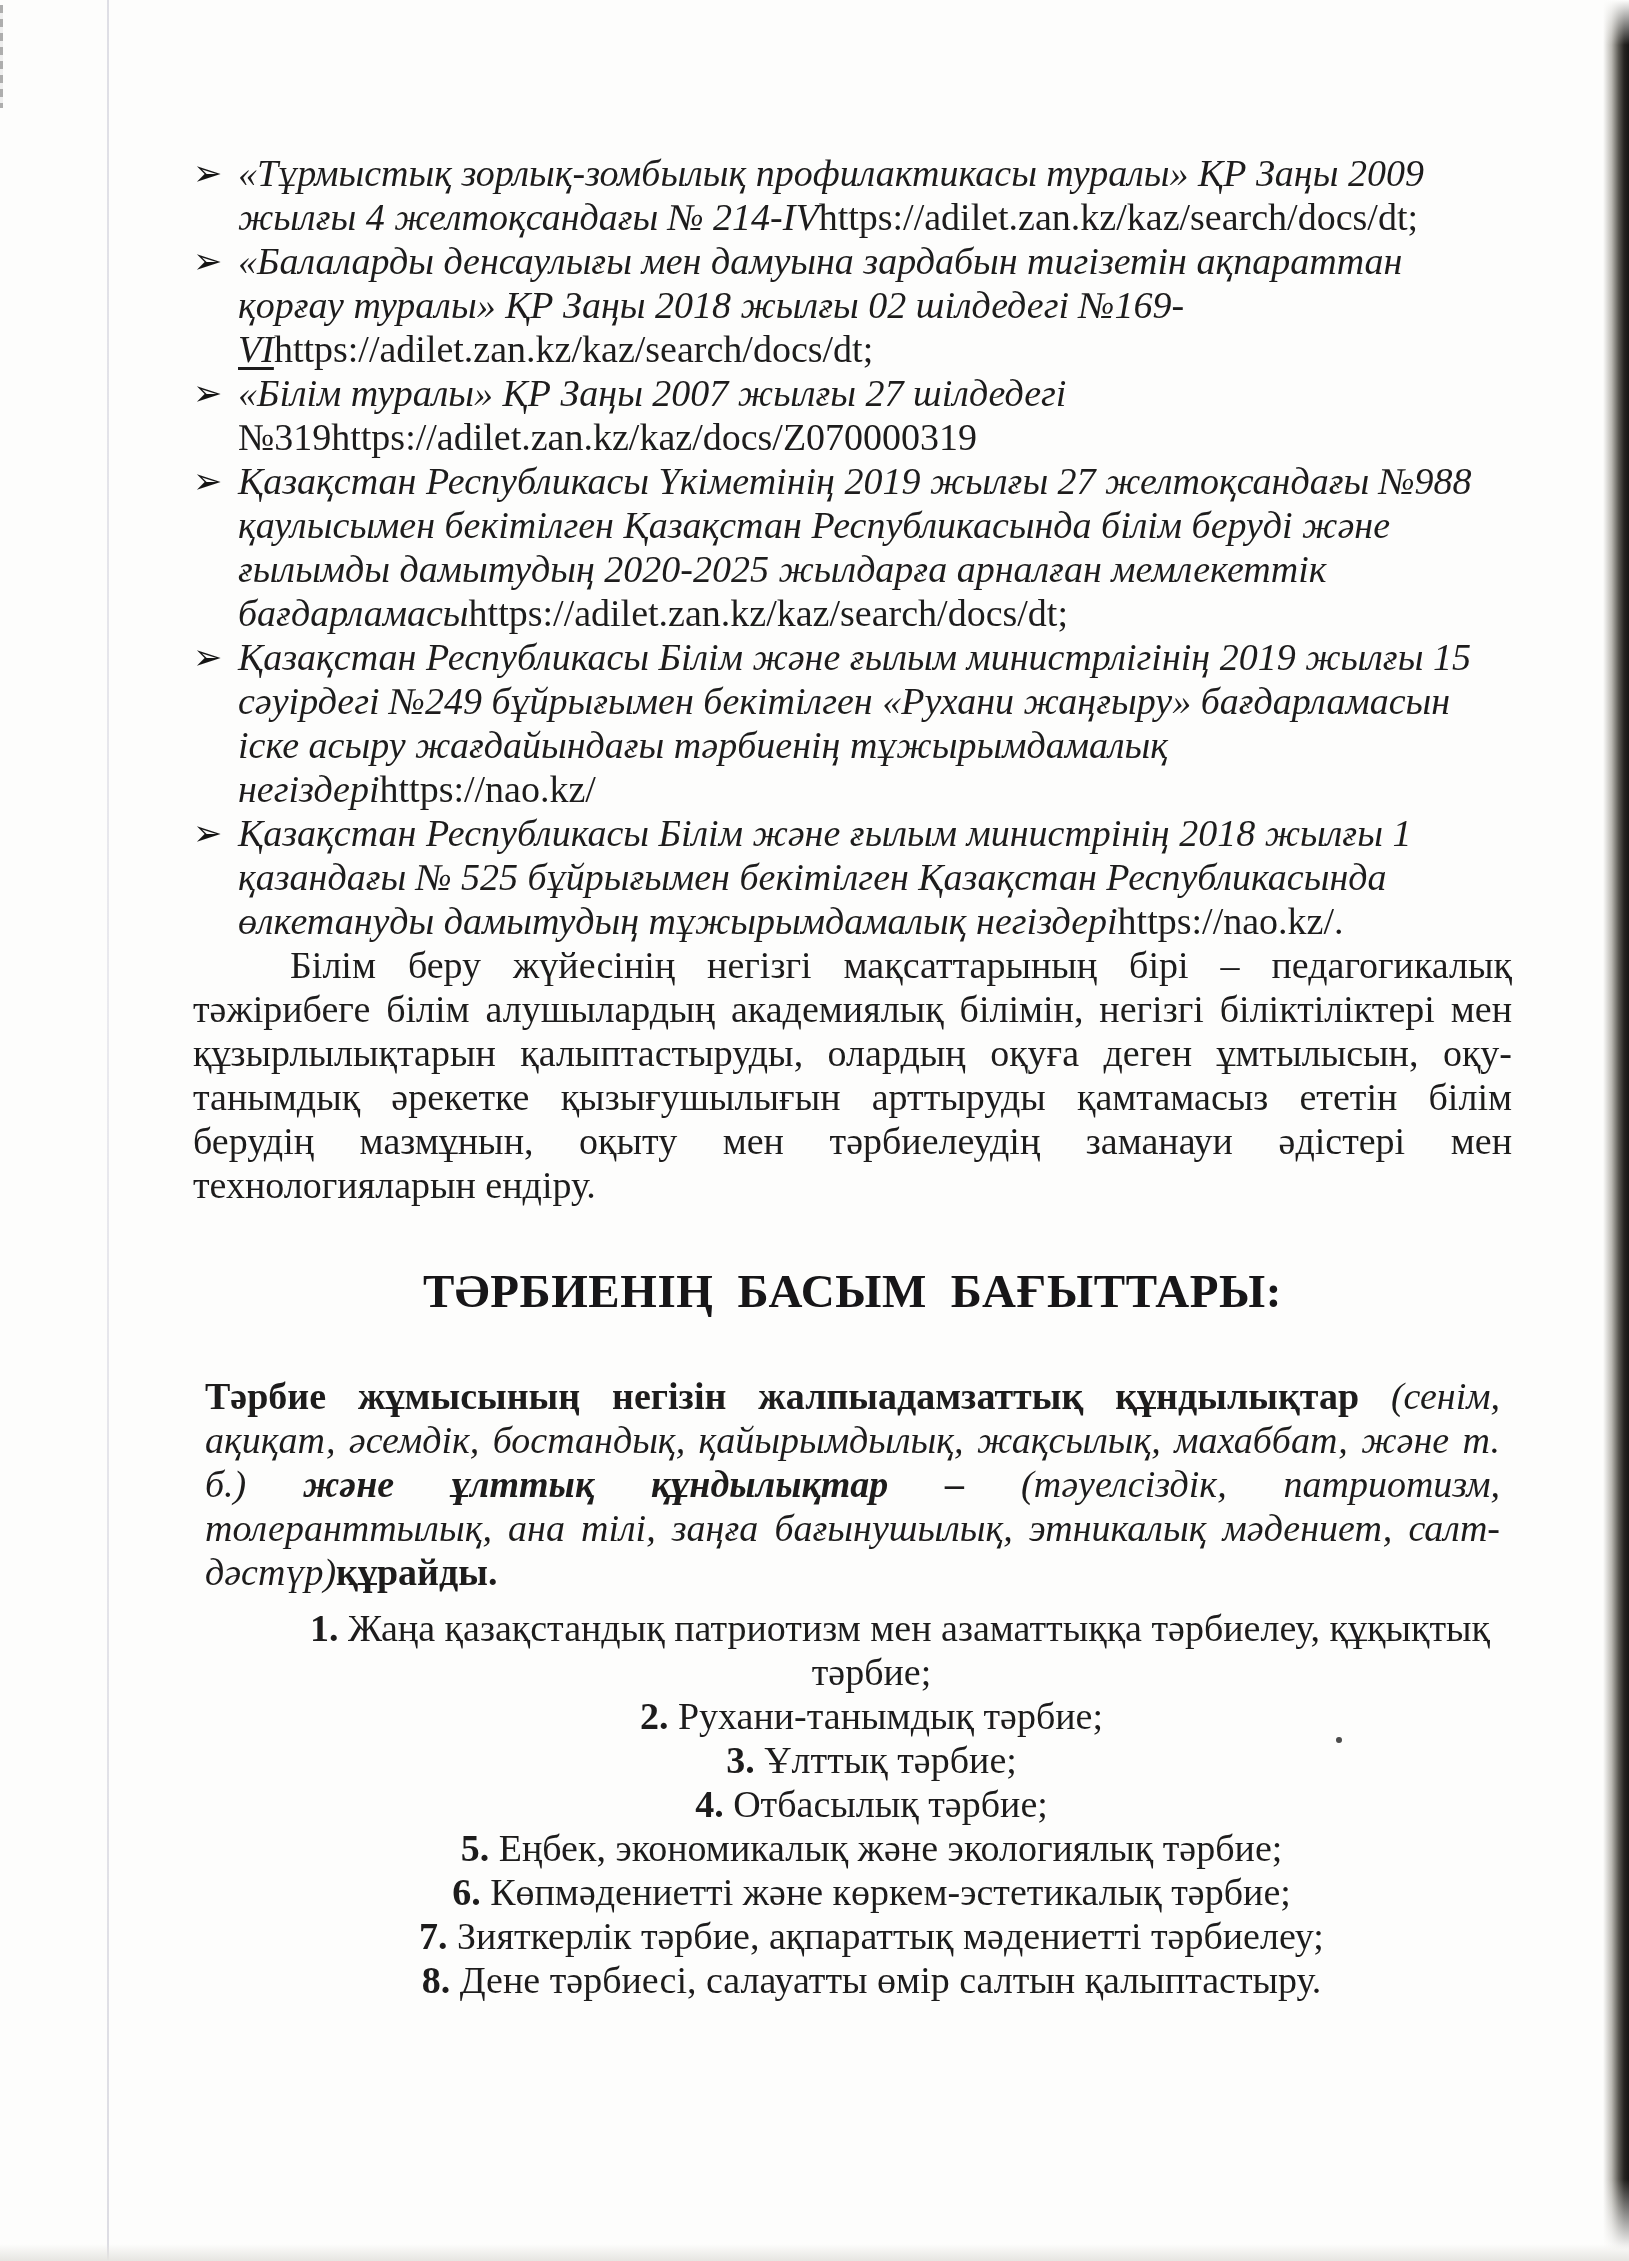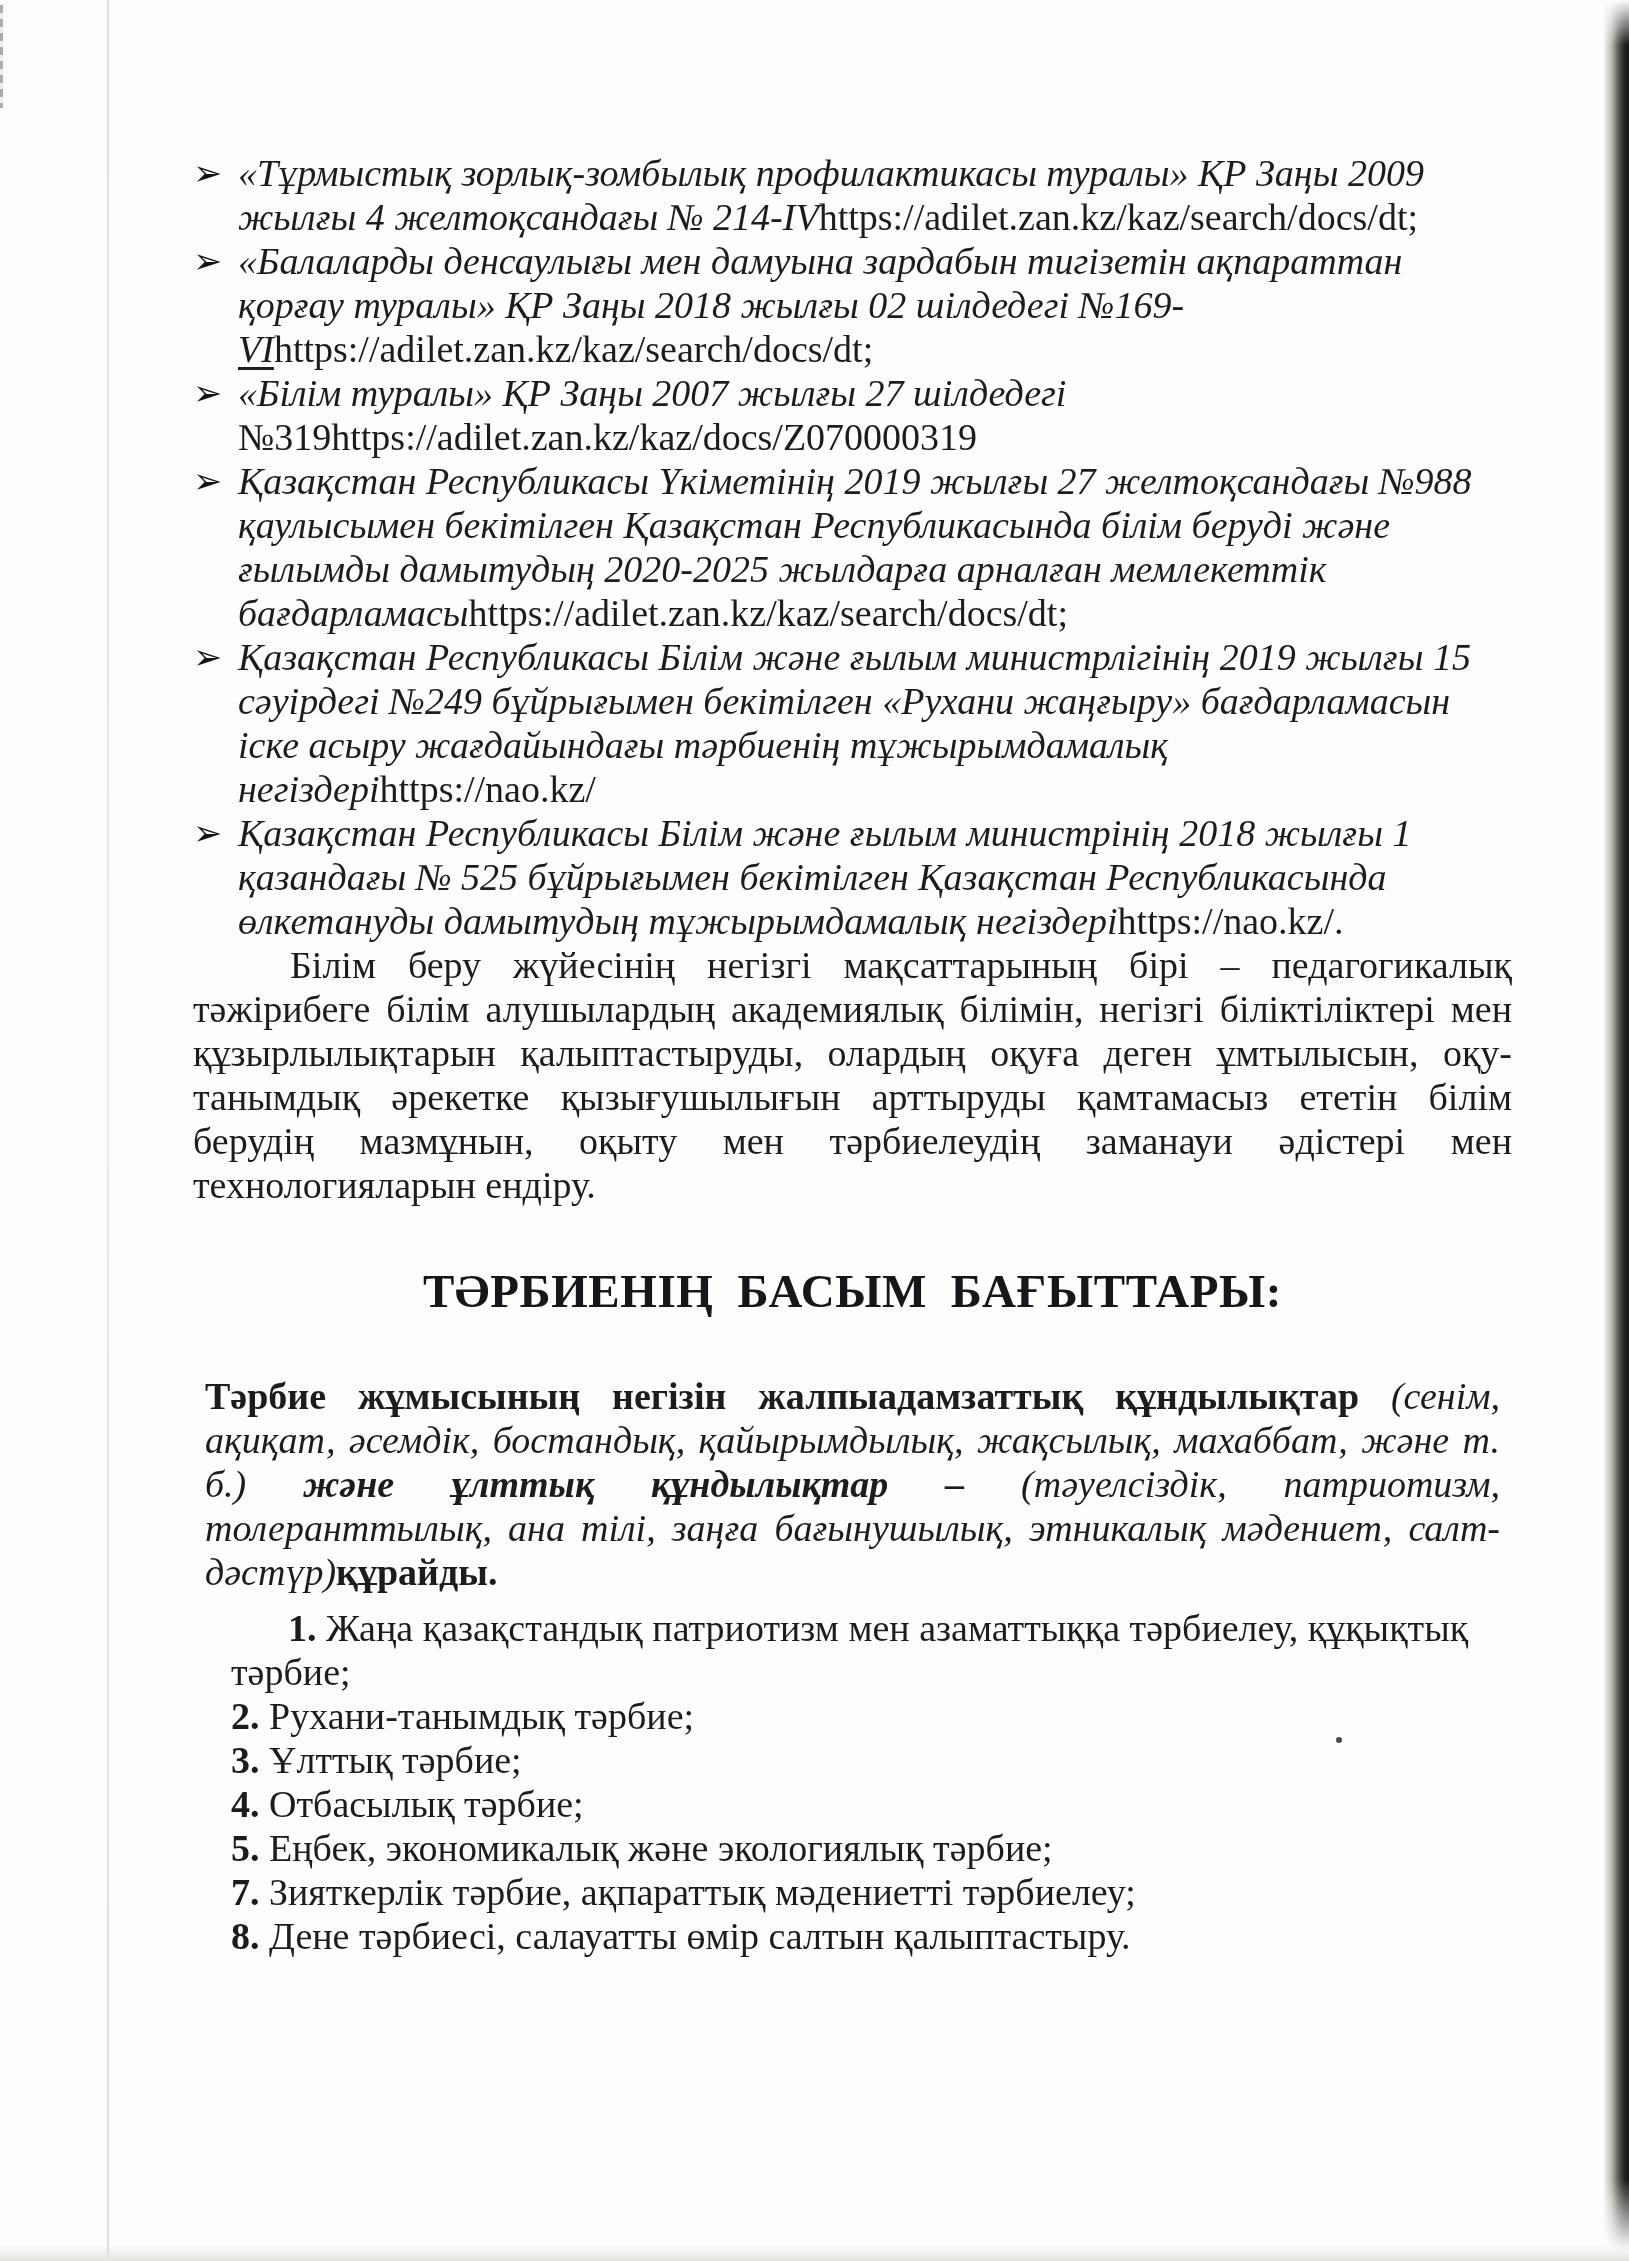--- a/index.html
+++ b/index.html
@@ -60,21 +60,21 @@
     margin:0;
   }
   .heading{
     text-align:center;font-weight:bold;
     font-size:47px;letter-spacing:0.6px;word-spacing:11.6px;
     margin:62px 0 61px 0;
     color:#171618;
   }
   .values{text-align:justify;margin:12px;}
   .num-list{margin-top:1.3px;}
-  .num-item{text-align:left;margin-left:38px;}
+  .num-item{text-align:center;margin-left:38px;}
   .num-item.first{text-indent:57px;}
   .num-item .num{font-weight:bold;}
 </style>
 </head>
 <body>
 
 <div class="scan">
 
   <div class="fold-line"></div>
   <div class="edge-left-marks"></div>
@@ -98,19 +98,20 @@
     <div class="heading">ТӘРБИЕНІҢ БАСЫМ БАҒЫТТАРЫ:</div>
 
     <p class="values"><span class="seg-b">Тәрбие жұмысының негізін жалпыадамзаттық құндылықтар </span><span class="seg-i">(сенім, ақиқат, әсемдік, бостандық, қайырымдылық, жақсылық, махаббат, және т. б.) </span><span class="seg-bi">және ұлттық құндылықтар – </span><span class="seg-i">(тәуелсіздік, патриотизм, толеранттылық, ана тілі, заңға бағынушылық, этникалық мәдениет, салт-дәстүр)</span><span class="seg-b">құрайды.</span></p>
 
     <div class="num-list">
         <div class="num-item first"><span class="num">1.</span><span> Жаңа қазақстандық патриотизм мен азаматтыққа тәрбиелеу, құқықтық тәрбие;</span></div>
         <div class="num-item"><span class="num">2.</span><span> Рухани-танымдық тәрбие;</span></div>
         <div class="num-item"><span class="num">3.</span><span> Ұлттық тәрбие;</span></div>
         <div class="num-item"><span class="num">4.</span><span> Отбасылық тәрбие;</span></div>
         <div class="num-item"><span class="num">5.</span><span> Еңбек, экономикалық және экологиялық тәрбие;</span></div>
+        <div class="num-item"><span class="num">6.</span><span> Көпмәдениетті және көркем-эстетикалық тәрбие;</span></div>
         <div class="num-item"><span class="num">7.</span><span> Зияткерлік тәрбие, ақпараттық мәдениетті тәрбиелеу;</span></div>
         <div class="num-item"><span class="num">8.</span><span> Дене тәрбиесі, салауатты өмір салтын қалыптастыру.</span></div>
       </div>
 
   </div>
 </div>
 
 
 </body></html>

